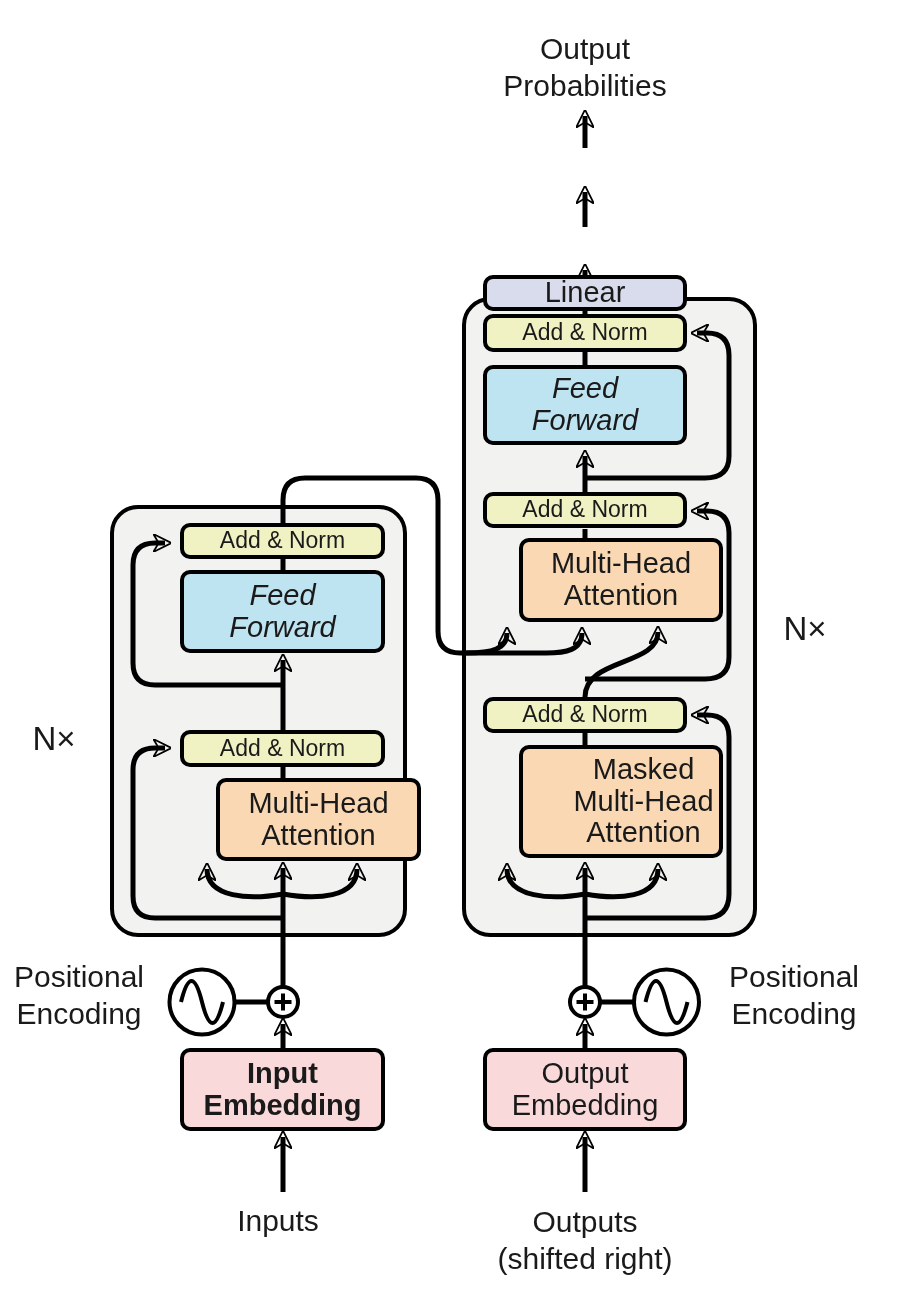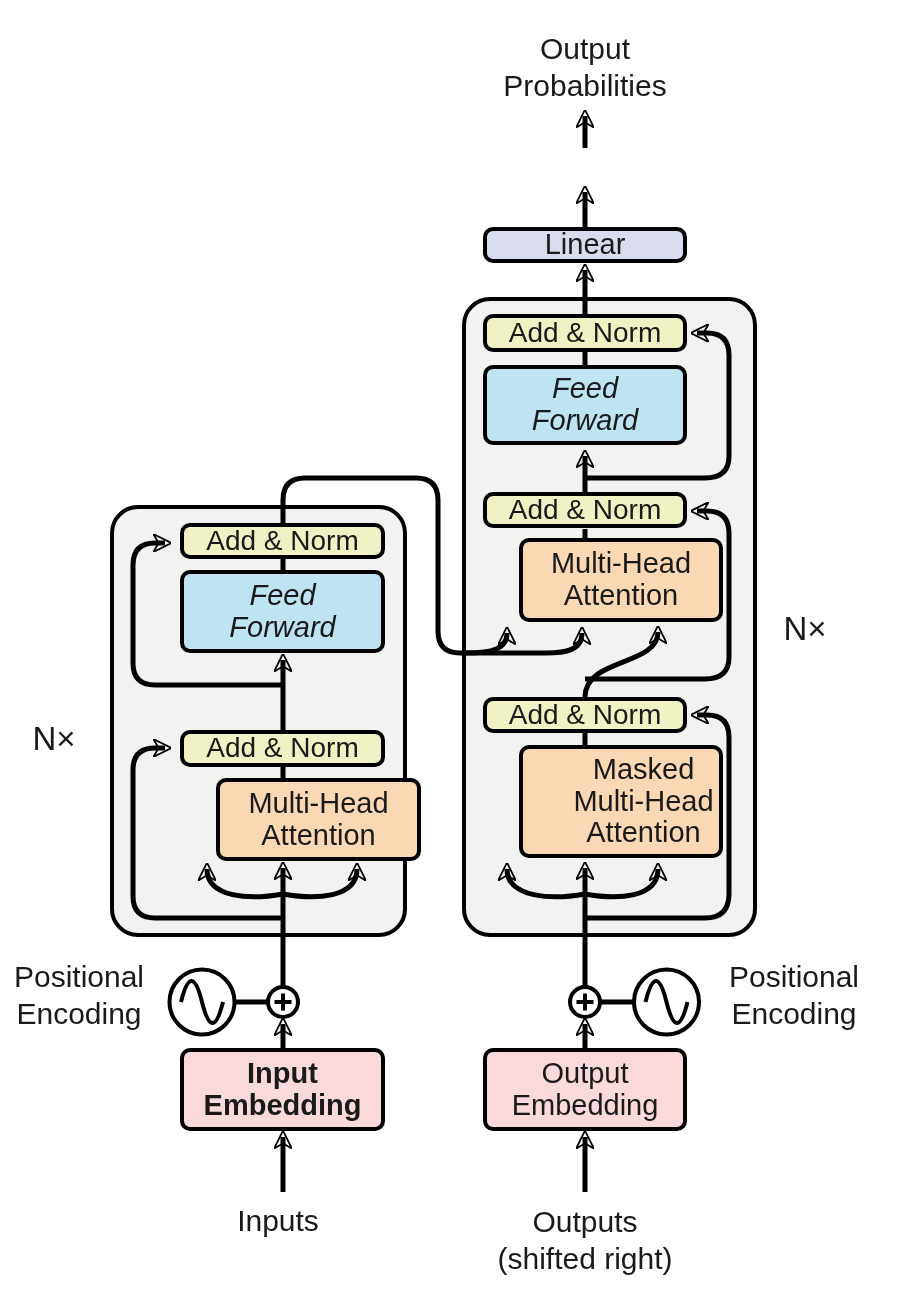--- a/index.html
+++ b/index.html
@@ -14,25 +14,25 @@
   #wires{position:absolute;left:0;top:0;pointer-events:none;}
   #wires path{stroke:var(--color-line,#000);fill:none;}
   #wires path.wire{stroke-width:5;}
   #wires path.thin{stroke-width:4;}
   #wires circle{stroke:var(--color-line,#000);stroke-width:4;fill:var(--color-icon-fill,#fff);}
   .bx{
     position:absolute;box-sizing:border-box;border:4px solid var(--color-box-border,#000);
     border-radius:10px;display:flex;align-items:center;justify-content:center;
     text-align:center;font-size:29px;line-height:1.1;white-space:pre-line;color:var(--color-text,#1a1a1a);
   }
-  .bx-addnorm{background:var(--color-add-norm-fill,#f1f2c3);font-size:28px;text-align:right;}
+  .bx-addnorm{background:var(--color-add-norm-fill,#f1f2c3);font-size:23px;text-align:right;}
   .bx-ff{background:var(--color-feed-forward-fill,#bee3f1);font-style:italic;}
   .bx-attn{background:var(--color-attention-fill,#f9d8b3);margin-left:36px;}
   .bx-softmax{background:var(--color-softmax-fill,#cfe2ca);}
-  .bx-linear{background:var(--color-linear-fill,#d9dcec);}
+  .bx-linear{background:var(--color-linear-fill,#d9dcec);margin-top:48px;}
   .bx-embed{background:var(--color-embedding-fill,#f9d9da);}
   .lbl{
     position:absolute;text-align:center;font-size:30px;line-height:37px;white-space:pre-line;
     color:var(--color-text,#1a1a1a);
   }
   .lbl-n{font-size:33px;line-height:40px;}
 </style>
 </head>
 <body>
 

